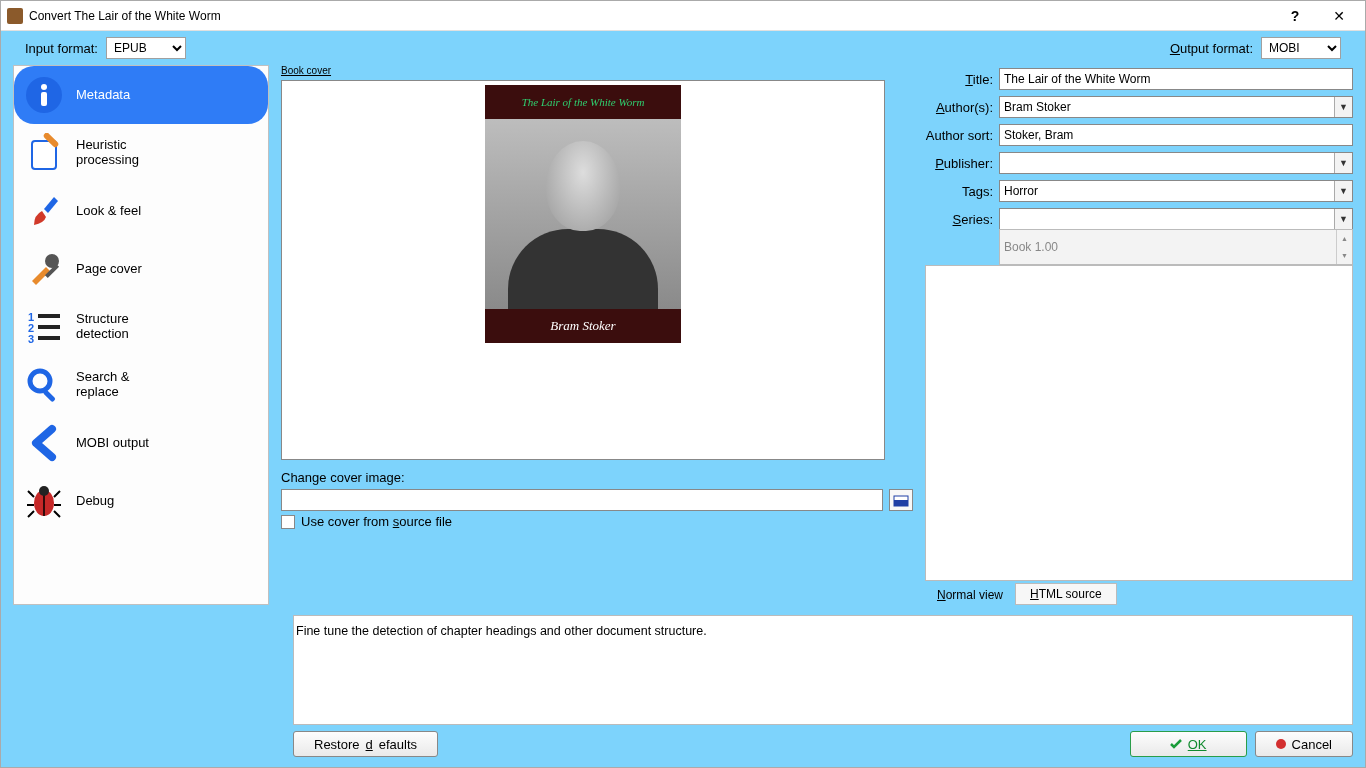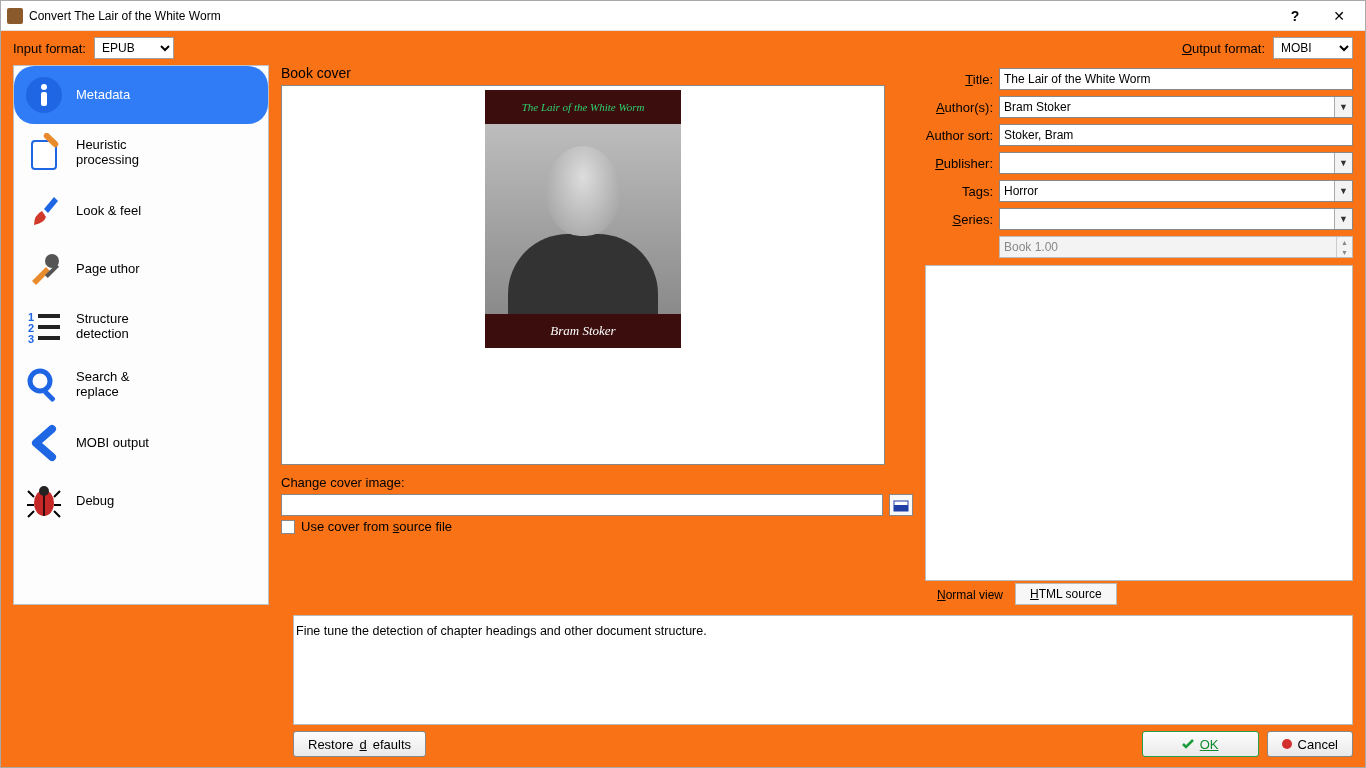--- a/index.html
+++ b/index.html
@@ -1,23 +1,23 @@
 <!DOCTYPE html>
 <html><head>
 <meta charset="utf-8">
 <style>
   * { box-sizing: border-box; margin: 0; padding: 0; }
   html, body { width: 1366px; height: 768px; overflow: hidden; font-family: "Segoe UI", Tahoma, sans-serif; font-size: 12px; background: #f0f0f0; color: #000; }
-  .window { width: 1366px; height: 768px; display: flex; flex-direction: column; background: #f97316; border: 1px solid #aaa; }
+  .window { width: 1366px; height: 768px; display: flex; flex-direction: column; background: #7dd3fc; border: 1px solid #aaa; }
   .titlebar { height: 30px; background: #fff; display: flex; align-items: center; padding: 0 4px 0 6px; border-bottom: 1px solid #e0e0e0; }
   .titlebar .app-icon { width: 16px; height: 16px; background: #8b5a2b; margin-right: 6px; border-radius: 2px; }
   .titlebar .title { flex: 1; font-size: 12px; }
   .titlebar .winbtn { width: 44px; height: 28px; display: flex; align-items: center; justify-content: center; font-size: 14px; }
   .titlebar .help { font-weight: bold; }
-  .format-row { height: 34px; display: flex; align-items: center; padding: 4px 12px; gap: 8px; }
+  .format-row { height: 34px; display: flex; align-items: center; padding: 4px 24px; gap: 8px; }
   .format-row .spacer { flex: 1; }
   .format-row label { font-size: 13px; }
   .format-row select { width: 80px; height: 22px; border: 1px solid #a0a0a0; background: #fff; font-size: 12px; padding: 0 3px; }
   .main { flex: 1; display: flex; padding: 0 12px 6px 12px; gap: 12px; min-height: 0; }
   .sidebar { width: 256px; border: 1px solid #c0c0c0; background: #fdfdfd; padding: 0; }
   .side-item { display: flex; align-items: center; height: 58px; padding: 0 10px; gap: 12px; cursor: pointer; }
   .side-item .icon { width: 40px; height: 40px; display: flex; align-items: center; justify-content: center; }
   .side-item .lbl { font-size: 13px; line-height: 1.15; }
   .side-item.selected { background: #2f7cf6; color: #fff; border-radius: 20px; }
   .center { flex: 1; display: flex; flex-direction: column; gap: 6px; min-width: 0; }
@@ -33,30 +33,30 @@
   .change-row input[type=text] { flex: 1; height: 22px; border: 1px solid #888; background: #fff; padding: 0 4px; }
   .browse-btn { width: 24px; height: 22px; border: 1px solid #888; background: #f8f8f8; display: flex; align-items: center; justify-content: center; }
   .chkrow { display: flex; align-items: center; gap: 6px; margin-top: 3px; font-size: 13px; }
   .chkbox { width: 14px; height: 14px; border: 1px solid #888; background: #fff; }
   .right { width: 428px; display: flex; flex-direction: column; }
   .form-row { display: flex; align-items: center; height: 28px; gap: 6px; }
   .form-row .flabel { width: 68px; text-align: right; font-size: 13px; }
   .form-row input[type=text], .form-row .combo { flex: 1; height: 22px; border: 1px solid #888; background: #fff; padding: 0 4px; font-size: 12px; }
   .combo { display: flex; align-items: center; position: relative; }
   .combo .arrow { position: absolute; right: 0; top: 0; bottom: 0; width: 18px; border-left: 1px solid #aaa; background: #f3f3f3; display:flex; align-items:center; justify-content:center; font-size:9px; color:#333;}
-  .spinner { display:flex; align-items:center; height:22px; border:1px solid #bbb; background:#f3f3f3; color:#888; padding:0 4px; position:relative; flex:1; }
+  .spinner { display:flex; align-items:center; height:36px; border:1px solid #bbb; background:#f3f3f3; color:#888; padding:0 4px; position:relative; flex:1; }
   .spinner .arrows { position:absolute; right:0; top:0; bottom:0; width:16px; border-left:1px solid #ccc; display:flex; flex-direction:column;}
   .spinner .arrows div{flex:1; display:flex; align-items:center; justify-content:center; font-size:7px;}
   .editor { flex:1; border:1px solid #bbb; background:#fff; margin-top:4px;}
   .tabs { display:flex; align-items:flex-end; height:24px; gap:0; margin-top:0;}
   .tab { padding:3px 14px; border:1px solid #bbb; background:#f7f7f7; font-size:12px; border-bottom:1px solid #bbb; position:relative;}
   .tab.flat { border:none; background:transparent; padding:3px 12px;}
   .desc-box { margin: 4px 12px 4px 292px; border:1px solid #bbb; background:#fff; height:110px; padding:8px 2px; font-size:12.5px;}
   .footer { height:38px; display:flex; align-items:center; padding:0 12px 8px 292px; gap:8px;}
-  .btn { height:26px; padding:0 14px; border:1px solid #888; background:linear-gradient(#fdfdfd,#e9e9e9); border-radius:3px; display:flex; align-items:center; gap:6px; font-size:13px;}
+  .btn { height:26px; padding:0 20px; border:1px solid #888; background:linear-gradient(#fdfdfd,#e9e9e9); border-radius:3px; display:flex; align-items:center; gap:6px; font-size:13px;}
   .btn.ok { border-color:#2a9d4a; color:#108a2e; padding:0 39px;text-decoration:underline;}
   .footer .spacer{flex:1;}
   .u { text-decoration: underline; }
   .dot{width:10px;height:10px;border-radius:50%;display:inline-block;}
 </style>
 </head>
 <body>
 
 <div class="window">
 
@@ -108,21 +108,21 @@
         <div class="lbl">Look &amp; feel</div>
       </div>
       <div class="side-item">
         <div class="icon">
           <svg width="40" height="40">
               <path d="M8 32 L22 18 L26 22 L12 36 Z" fill="#e88b2d"></path>
               <circle cx="28" cy="12" r="7" fill="#555"></circle>
               <rect x="26" y="14" width="4" height="16" fill="#555" transform="rotate(45 28 22)"></rect>
             </svg>
         </div>
-        <div class="lbl">Page uthor</div>
+        <div class="lbl">Page cover</div>
       </div>
       <div class="side-item">
         <div class="icon">
           <svg width="40" height="40">
               <text x="4" y="14" font-size="11" fill="#1f66e5" font-weight="bold">1</text>
               <text x="4" y="25" font-size="11" fill="#1f66e5" font-weight="bold">2</text>
               <text x="4" y="36" font-size="11" fill="#1f66e5" font-weight="bold">3</text>
               <rect x="14" y="7" width="22" height="4" fill="#222"></rect>
               <rect x="14" y="18" width="22" height="4" fill="#222"></rect>
               <rect x="14" y="29" width="22" height="4" fill="#222"></rect>
@@ -157,21 +157,21 @@
               <circle cx="20" cy="10" r="5" fill="#222"></circle>
               <path d="M10 16 L4 10 M30 16 L36 10 M10 24 L3 24 M30 24 L37 24 M10 30 L4 36 M30 30 L36 36" stroke="#000" stroke-width="2"></path>
             </svg>
         </div>
         <div class="lbl">Debug</div>
       </div>
     </div>
 
     <div class="center">
       <div class="cover-section">
-        <div style="font-size:14px;">Book cover</div>
+        <div style="font-size:10px;text-decoration:underline;">Book cover</div>
         <div class="cover-frame">
           <div class="cover-img">
             <div class="cover-top">The Lair of the White Worm</div>
             <div class="cover-mid">
               <div class="portrait-body"></div>
               <div class="portrait-head"></div>
             </div>
             <div class="cover-bot">Bram Stoker</div>
           </div>
         </div>

